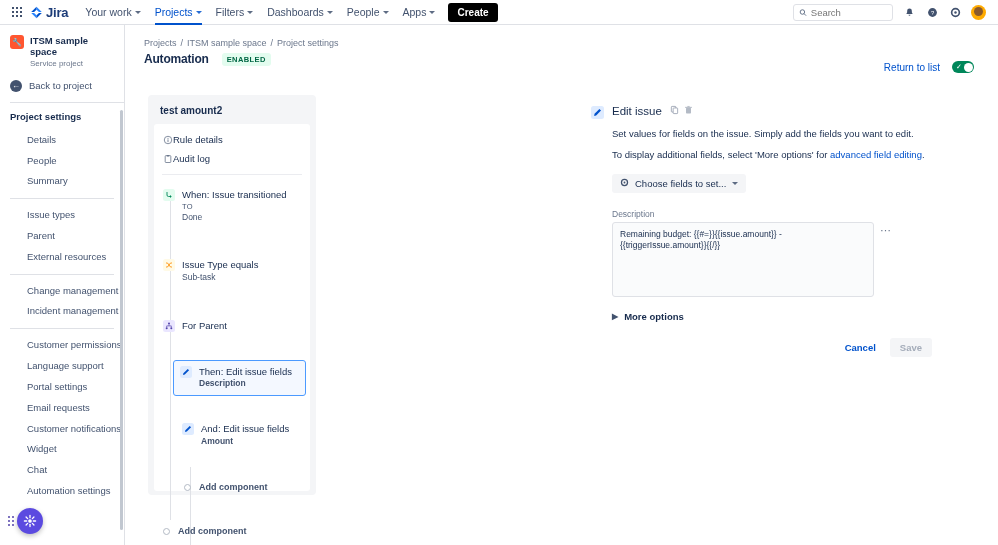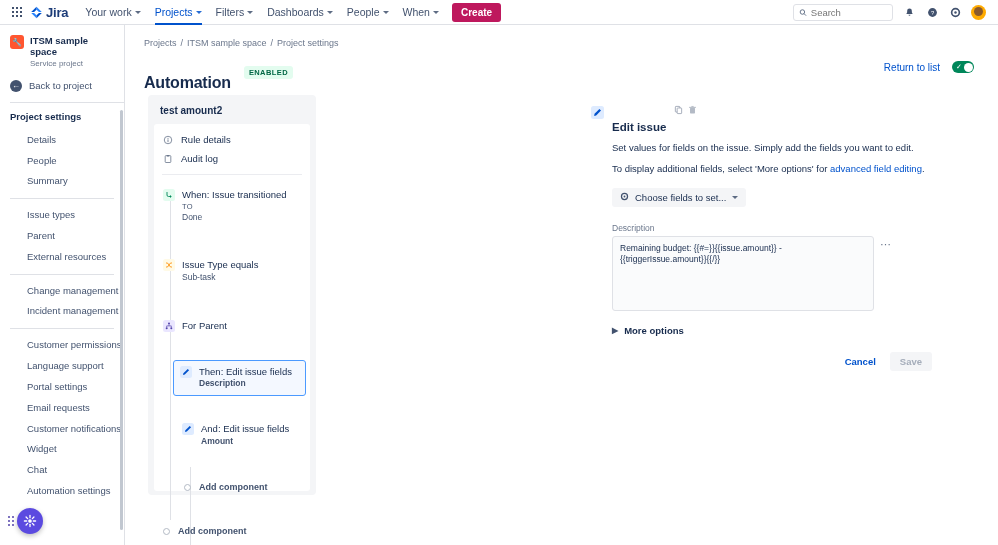--- a/index.html
+++ b/index.html
@@ -28,21 +28,21 @@
   .navitem {
     display:flex; align-items:center; gap:3px; height:25px;
     padding:0 7px; font-size:10.5px; color:#42526e; cursor:pointer; position:relative;
   }
   .navitem.active { color:#0052cc; }
   .navitem.active:after {
     content:""; position:absolute; bottom:0; left:7px; right:7px; height:2px; background:#0052cc;
   }
   .caret { width:0; height:0; border-left:3px solid transparent; border-right:3px solid transparent; border-top:3.5px solid currentColor; opacity:.85; }
   .createbtn {
-    background:#be185d; color:#fff; border:none; border-radius:3px;
+    background:#000000; color:#fff; border:none; border-radius:3px;
     height:19px; padding:0 9px; font-size:10px; font-weight:600;
     font-family:"Liberation Sans",sans-serif; cursor:pointer; margin-left:6px;
   }
   .nav-right { margin-left:auto; display:flex; align-items:center; gap:9px; padding-right:4px;padding-left:41px; }
   .searchbox {
     display:flex; align-items:center; gap:4px; width:100px; height:17px;
     border:1px solid #dfe1e6; border-radius:3px; padding:0 5px; background:#fff;
   }
   .searchbox input {
     border:none; outline:none; font-size:9.5px; color:#7a869a; width:100%;
@@ -71,39 +71,39 @@
   .side-item { font-size:9.5px; color:#42526e; padding:4px 10px; cursor:pointer; line-height:1.35; white-space:nowrap; }
   .group-div { height:1px; background:#dfe1e6; margin:4px 10px 4px 10px; }
   .side-scroll { position:absolute; top:85px; right:1px; width:3px; height:420px; background:#c1c7d0; border-radius:2px; }
 
   
   .main { position:absolute; top:25px; left:125px; width:873px; height:520px; background:#fff; overflow:hidden; }
   .crumbs { display:flex; align-items:center; gap:4px; font-size:9px; color:#6b778c; padding:13px 0 0 19px; }
   .crumbs .sep { color:#6b778c; }
   .crumbs a { color:#6b778c; text-decoration:none; cursor:pointer; }
   .title-row { display:flex; align-items:center; gap:13px; padding:4px 0 0 19px; }
-  .page-title { font-size:16px; font-weight:600; color:#172b4d; letter-spacing:-0.2px;margin-top:22px; }
+  .page-title { font-size:12px; font-weight:600; color:#172b4d; letter-spacing:-0.2px; }
   .badge-enabled {
     background:#e3fcef; color:#006644; font-size:7.5px; font-weight:700;
     letter-spacing:.4px; padding:2px 5px; border-radius:3px;
   }
   .return-wrap { position:absolute; top:36px; right:24px; display:flex; align-items:center; gap:12px; }
   .return-link { font-size:10px; color:#0052cc; cursor:pointer; font-weight:400; }
   .toggle { width:22px; height:12px; border-radius:7px; background:#00875a; position:relative; cursor:pointer; }
   .toggle:after { content:""; position:absolute; top:1.5px; right:1.5px; width:9px; height:9px; border-radius:50%; background:#fff; }
   .toggle .chk { position:absolute; left:4px; top:2px; font-size:7px; color:#fff; }
 
   
   .rulecard {
     position:absolute; top:70px; left:23px; width:168px; height:400px;
     background:#f4f5f7; border-radius:4px; padding:6px;
   }
   .rulecard-title { font-size:10px; font-weight:700; color:#172b4d; padding:4px 4px 8px 6px; }
   .rule-inner { background:#fff; border-radius:3px; height:367px; padding:6px 0 0 0; position:relative; }
-  .rr { display:flex; align-items:center; gap:8px; padding:4px 8px; font-size:9.5px; color:#172b4d; cursor:pointer; }
+  .rr { display:flex; align-items:center; padding:4px 8px; font-size:9.5px; color:#172b4d; cursor:pointer; }
   .rr .gi { width:11px; height:11px; flex:0 0 auto; display:flex; align-items:center; justify-content:center; color:#42526e; }
   .rule-div { height:1px; background:#ebecf0; margin:6px 8px 0 8px; }
 
   .tree { position:relative; padding:9px 0 0 0; }
   .spine { position:absolute; left:15.5px; top:14px; bottom:20px; width:1px; background:#dfe1e6; }
   .spine2 { position:absolute; left:36px; top:292px; height:106px; width:1px; background:#dfe1e6; }
   .node { display:flex; gap:7px; padding:5px 8px 5px 9px; position:relative; cursor:pointer; }
   .node .badge {
     width:12px; height:12px; border-radius:2.5px; flex:0 0 auto;
     display:flex; align-items:center; justify-content:center; font-size:8px; position:relative; z-index:2;
@@ -124,21 +124,21 @@
   }
   .node.indent { margin-left:19px; }
   .addrow { display:flex; align-items:center; gap:8px; font-size:9px; font-weight:700; color:#42526e; cursor:pointer; padding:4px 8px 4px 9px; position:relative; }
   .addrow.indent { padding-left:30px; }
   .addrow .ring { width:7px; height:7px; border-radius:50%; border:1px solid #b3bac5; background:#fff; position:relative; z-index:2; flex:0 0 auto; }
 
   
   .detail { position:absolute; top:80px; left:466px; width:390px; }
   .det-head { display:flex; align-items:flex-start; gap:8px; }
   .det-ico { width:13px; height:13px; border-radius:2.5px; background:#deebff; color:#0052cc; display:flex; align-items:center; justify-content:center; font-size:8px; flex:0 0 auto; margin-top:1px; }
-  .det-title { font-size:11.5px; font-weight:700; color:#172b4d;margin-top:16px; }
+  .det-title { font-size:11.5px; font-weight:400; color:#172b4d; }
   .hdr-icons { display:flex; gap:5px; align-items:center; }
   .hdr-icons span { color:#6b778c; font-size:9px; cursor:pointer; }
   .det-body { padding-left:21px; }
   .det-p { font-size:9.5px; color:#172b4d; margin-top:8px; line-height:1.4; }
   .det-p a { color:#0052cc; text-decoration:none; cursor:pointer; }
   .choose-fields {
     display:inline-flex; align-items:center; gap:6px; margin-top:12px;
     background:#f4f5f7; border-radius:3px; height:19px; padding:0 8px;
     font-size:9.5px; color:#172b4d; cursor:pointer;
   }
@@ -210,21 +210,21 @@
     </div>
     <div class="navitem">
       <span>Dashboards</span>
       <span class="caret"></span>
     </div>
     <div class="navitem">
       <span>People</span>
       <span class="caret"></span>
     </div>
     <div class="navitem">
-      <span>When</span>
+      <span>Apps</span>
       <span class="caret"></span>
     </div>
     <button class="createbtn">Create</button>
 
     <div class="nav-right">
       <div class="searchbox">
         <svg width="9" height="9" viewBox="0 0 16 16">
           <circle cx="7" cy="7" r="4.6" fill="none" stroke="#42526e" stroke-width="1.6"></circle>
           <line x1="10.4" y1="10.4" x2="14.5" y2="14.5" stroke="#42526e" stroke-width="1.6"></line>
         </svg>

